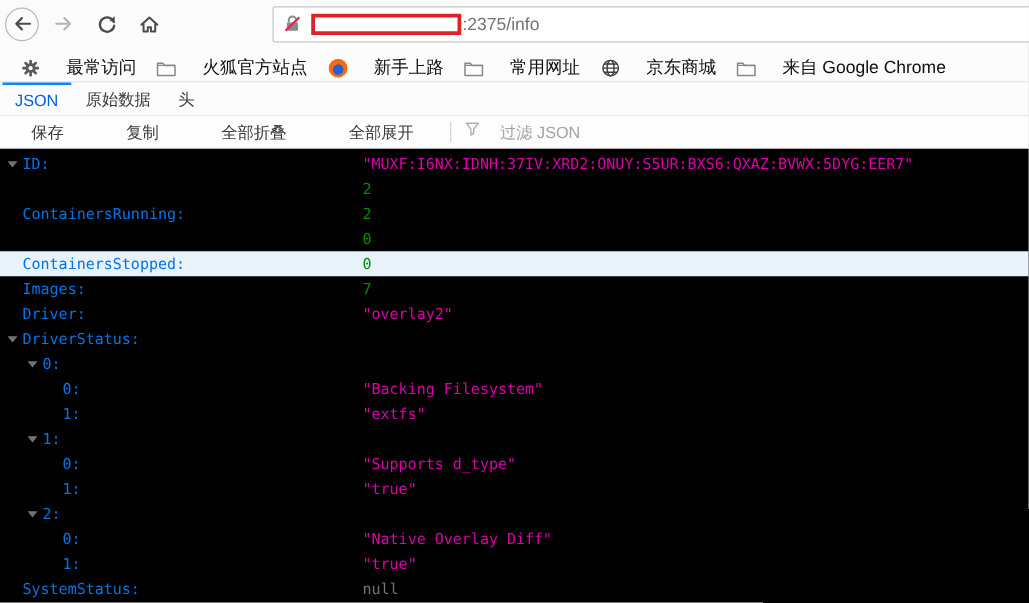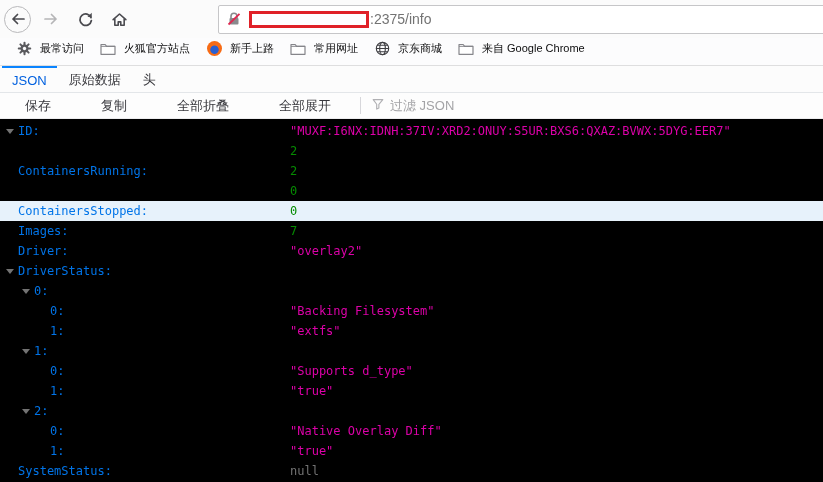--- a/index.html
+++ b/index.html
@@ -17,39 +17,39 @@
   .btn-home { margin-left:6px; }
   .url-bar { flex:1; height:29px; margin-left:85px; margin-right:-2px; background:#fff;
              border:1px solid #c6c6c8; border-radius:2px; display:flex; align-items:center; padding:0 6px; }
   .lock-wrap { width:18px; height:18px; flex:none; display:flex; align-items:center; justify-content:center; }
   .redaction { width:120px; height:17px; flex:none; background:#fff; border:3px solid #e02128; margin-left:6px; }
   .url-text { color:#737373; font-size:14px; margin-left:1px; white-space:nowrap; }
 
   
   .bookmarks-bar { height:28px; background:#fcfcfd; border-bottom:1px solid #dededf;
                    display:flex; align-items:center; padding-left:8px; flex:none; }
-  .bookmark { display:flex; align-items:flex-start; gap:8px; padding:0 8px; height:22px;
-              font-size:11px; color:#0c0c0d; white-space:nowrap; cursor:default; }
+  .bookmark { display:flex; align-items:flex-end; gap:21px; padding:0 8px; height:22px;
+              font-size:14px; color:#0c0c0d; white-space:nowrap; cursor:default; }
   .bm-icon { width:16px; height:16px; display:flex; align-items:center; justify-content:center; flex:none; }
   .fx-logo { width:15px; height:15px; border-radius:50%;
              background:radial-gradient(circle at 50% 58%, #2a5fd0 0 33%, #f76b15 40% 72%, #ffd34d 100%); }
 
   
   .json-tabs { height:27px; background:#fcfcfc; border-bottom:1px solid #e3e6e9;
                display:flex; align-items:stretch; flex:none; }
   .tab { display:flex; align-items:center; padding:0 10px; margin-left:2px; font-size:13px;
          color:#38383d; border-top:2px solid transparent; cursor:default; }
   .tab.active { color:#0060df; border-top:2px solid #0a84ff; }
 
   
   .json-toolbar { height:26px; background:#fdfdfd; border-bottom:1px solid #ececee;
                   display:flex; align-items:center; flex:none; }
   .tool-btn { font-size:13px; color:#38383d; padding:0 25px; white-space:nowrap; cursor:default; }
   .tool-sep { width:1px; height:17px; background:#d7d7db; margin:0 4px; }
-  .filter-box { display:flex; align-items:center; gap:5px; padding-left:6px; flex:1; }
+  .filter-box { display:flex; align-items:center; gap:15px; padding-left:6px; flex:1; }
   .filter-input { border:none; outline:none; background:transparent; font-size:13px; color:#38383d; width:200px;
                   font-family:"Liberation Sans", sans-serif; }
   .filter-input::placeholder { color:#a3a3a6; }
 
   
   .json-tree { flex:1; background:#000000; font-family:"DejaVu Sans Mono","Liberation Mono",monospace;
                font-size:12px; padding-top:2px; overflow:hidden; }
   .row { position:relative; height:20px; line-height:20px; display:flex; align-items:center;
          white-space:nowrap; cursor:default; }
   .row.highlight { background:#e7f2fb; }

